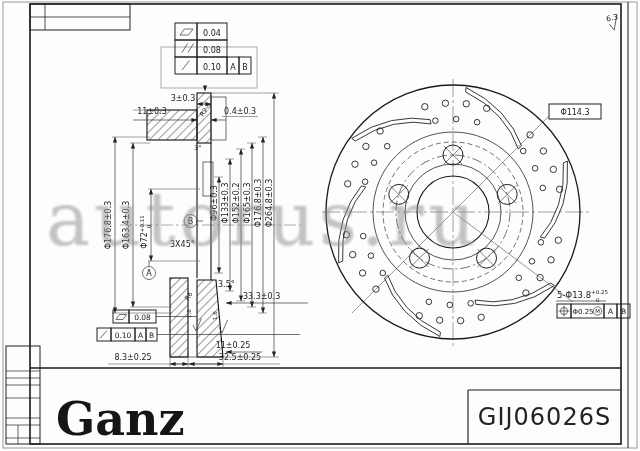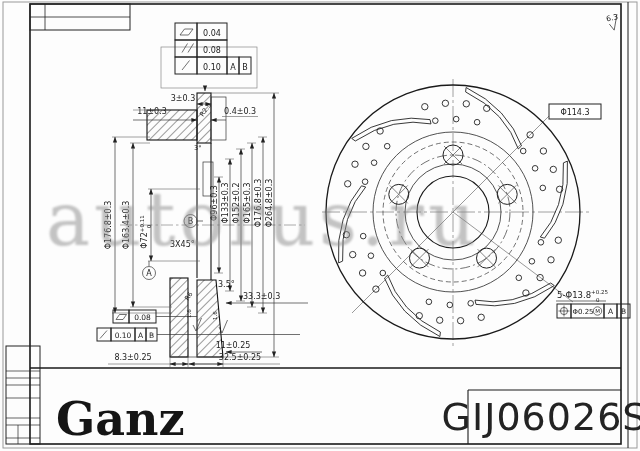--- a/index.html
+++ b/index.html
@@ -18,21 +18,21 @@
   .hatched{fill:url(#h);stroke:#111;stroke-width:1.1;}
   .watermark{position:absolute;left:46px;top:176px;width:600px;
      font-family:"DejaVu Serif",serif;font-size:74px;letter-spacing:4px;
      color:#8a8a8a;opacity:.5;filter:blur(1.1px);white-space:nowrap;z-index:5;}
   .tagline{position:absolute;left:138px;top:386px;font-size:7.5px;font-weight:bold;
      letter-spacing:2.6px;color:#111;z-index:6;}
   .brand{position:absolute;left:56px;top:392px;font-family:"DejaVu Serif",serif;
      font-size:46px;font-weight:bold;color:#151515;z-index:6;}
   .partno{position:absolute;left:468px;top:390px;width:153px;height:54px;
      display:flex;align-items:center;justify-content:center;
-     font-size:38px;color:#232323;letter-spacing:1px;z-index:6;}
+     font-size:24px;color:#232323;letter-spacing:1px;z-index:6;}
 </style>
 </head>
 <body>
 
 <div id="stage">
 
 <svg width="640" height="451" viewBox="0 0 640 451">
   <defs>
     <pattern id="h" width="6" height="6" patternUnits="userSpaceOnUse" patternTransform="rotate(45)">
       <line x1="0" y1="0" x2="0" y2="6" stroke="#3a3a3a" stroke-width="1"></line>

